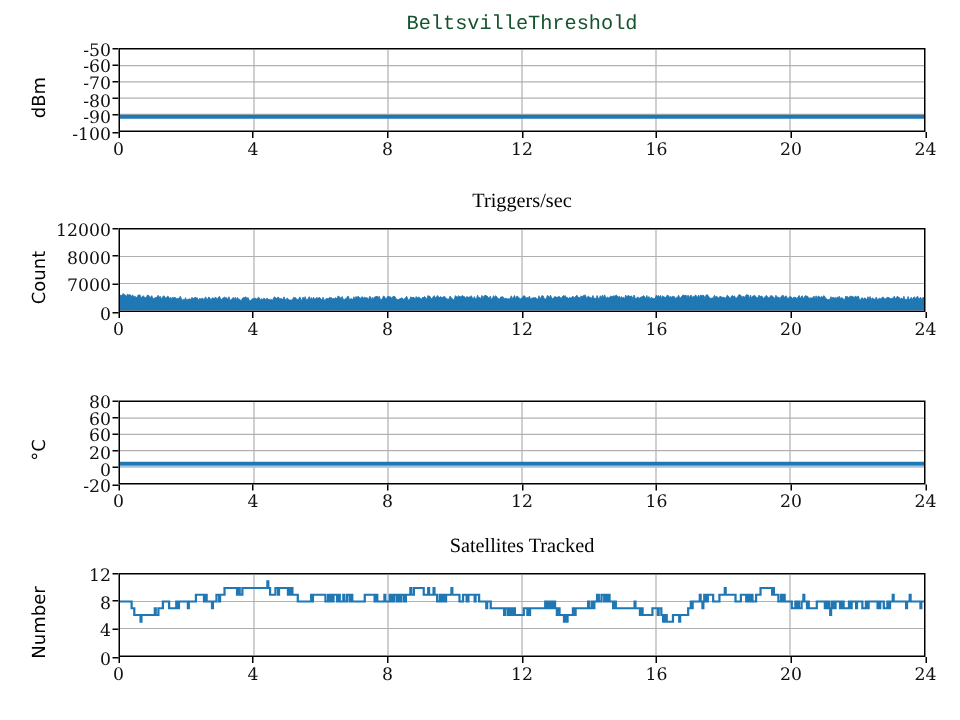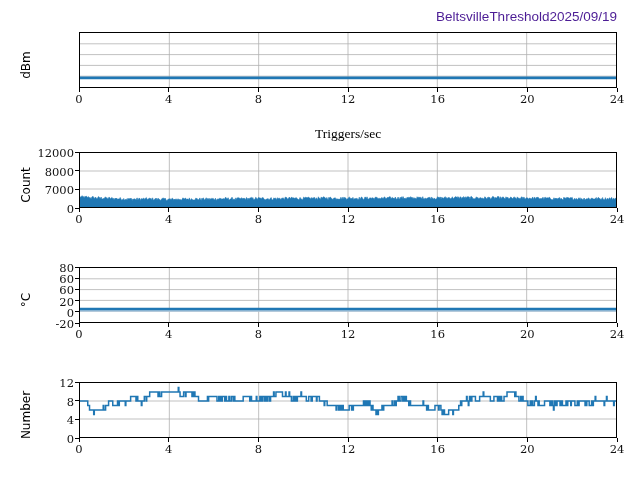--- a/index.html
+++ b/index.html
@@ -23,24 +23,24 @@
 
   
   .header {
     position: absolute;
     left: 79px;
     top: 6px;
     width: 538px;
     height: 20px;
     display: flex;
     align-items: center;
-    justify-content: flex-end;
+    justify-content: center;
     font-size: 13.5px;
-    font-family: Liberation Sans, sans-serif;
-    color: #4c1d95;
+    font-family: Liberation Mono, monospace;
+    color: #14532d;
     white-space: nowrap;
   }
   .header .h-left { text-align: left; }
   .header .h-mid  { text-align: center; flex: 0 0 auto; }
   .header .h-right{ text-align: right; }
 
   
   .panel {
     position: absolute;
     left: 0;
@@ -117,25 +117,38 @@
   }
 </style>
 </head>
 <body>
 
 <div id="figure">
 
   <div class="header">
     <span class="h-left">Beltsville</span>
     <span class="h-mid">Threshold</span>
-    <span class="h-right">2025/09/19</span>
   </div>
 
   <div class="panel" id="panel0" style="top:6px;height:116px;">
     <div class="ylabel" style="left:-4px;top:52px;width:60px;">dBm</div>
+    <div class="ytick-col" style="top:0;height:116px;">
+      <div class="ytick" style="top:22px;">-50</div>
+      <div class="ytick" style="top:33.2px;">-60</div>
+      <div class="ytick" style="top:44.4px;">-70</div>
+      <div class="ytick" style="top:55.6px;">-80</div>
+      <div class="ytick" style="top:66.8px;">-90</div>
+      <div class="ytick" style="top:78px;">-100</div>
+    <div class="tickmark" style="left: 45px; top: 25.5px; width: 4px; height: 1px;"></div>
+        <div class="tickmark" style="left: 45px; top: 36.7px; width: 4px; height: 1px;"></div>
+        <div class="tickmark" style="left: 45px; top: 47.9px; width: 4px; height: 1px;"></div>
+        <div class="tickmark" style="left: 45px; top: 59.1px; width: 4px; height: 1px;"></div>
+        <div class="tickmark" style="left: 45px; top: 70.3px; width: 4px; height: 1px;"></div>
+        <div class="tickmark" style="left: 45px; top: 81.5px; width: 4px; height: 1px;"></div>
+      </div>
     <div class="axes" style="top:26px;height:56px;">
       <svg viewBox="0 0 538 56" preserveAspectRatio="none">
         <g class="gridlines">
             <line x1="0" x2="538" y1="11.199999999999996" y2="11.199999999999996" stroke="#b0b0b0" stroke-width="0.8"></line>
             <line x1="0" x2="538" y1="22.4" y2="22.4" stroke="#b0b0b0" stroke-width="0.8"></line>
             <line x1="0" x2="538" y1="33.599999999999994" y2="33.599999999999994" stroke="#b0b0b0" stroke-width="0.8"></line>
             <line x1="0" x2="538" y1="44.8" y2="44.8" stroke="#b0b0b0" stroke-width="0.8"></line>
             <line y1="0" y2="56" x1="89.66666666666666" x2="89.66666666666666" stroke="#b0b0b0" stroke-width="0.8"></line>
             <line y1="0" y2="56" x1="179.33333333333331" x2="179.33333333333331" stroke="#b0b0b0" stroke-width="0.8"></line>
             <line y1="0" y2="56" x1="269" x2="269" stroke="#b0b0b0" stroke-width="0.8"></line>
@@ -259,20 +272,21 @@
         <div class="tickmark" style="left: 437.167px; top: -4px; width: 1px; height: 4px;"></div>
         <div class="xtick" style="left: 437.667px; top: 2px;">16</div>
         <div class="tickmark" style="left: 526.833px; top: -4px; width: 1px; height: 4px;"></div>
         <div class="xtick" style="left: 527.333px; top: 2px;">20</div>
         <div class="tickmark" style="left: 616.5px; top: -4px; width: 1px; height: 4px;"></div>
         <div class="xtick" style="left: 617px; top: 2px;">24</div>
       </div>
   </div>
 
   <div class="panel" id="panel3" style="top:356px;height:120px;">
+    <div class="panel-title" style="top:0px;">Satellites Tracked</div>
     <div class="ylabel" style="left:-14px;top:52px;width:80px;">Number</div>
     <div class="ytick-col" style="top:0;height:120px;">
       <div class="ytick" style="top:22px;">12</div>
       <div class="ytick" style="top:40.7px;">8</div>
       <div class="ytick" style="top:59.3px;">4</div>
       <div class="ytick" style="top:78px;">0</div>
     <div class="tickmark" style="left: 45px; top: 81.5px; width: 4px; height: 1px;"></div>
         <div class="tickmark" style="left: 45px; top: 62.8333px; width: 4px; height: 1px;"></div>
         <div class="tickmark" style="left: 45px; top: 44.1667px; width: 4px; height: 1px;"></div>
         <div class="tickmark" style="left: 45px; top: 25.5px; width: 4px; height: 1px;"></div>

